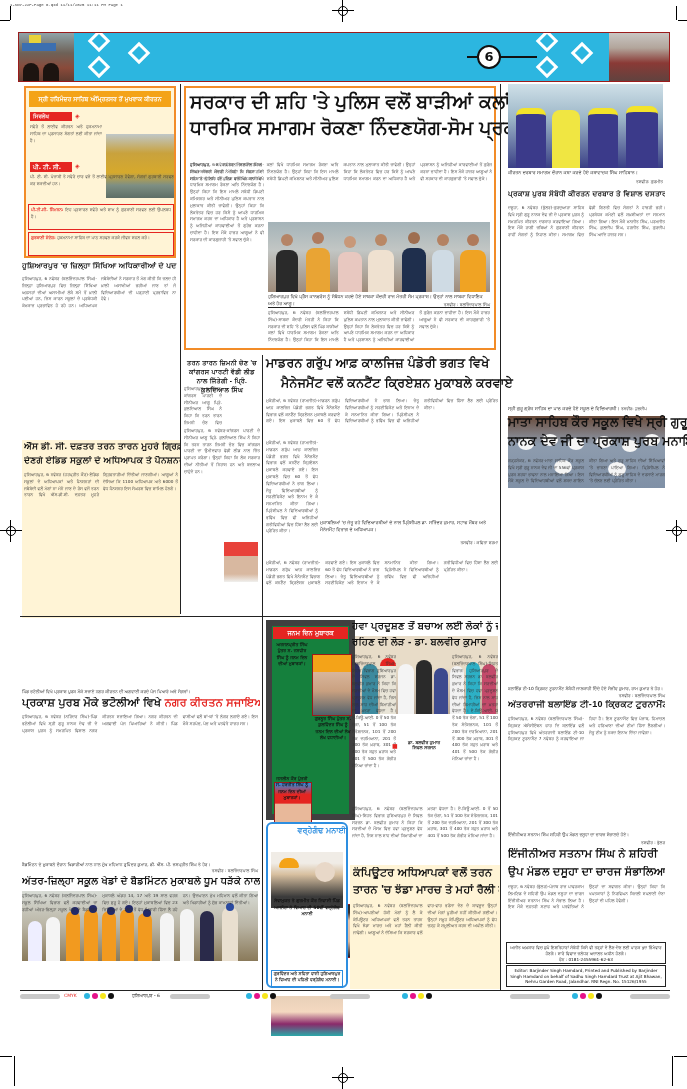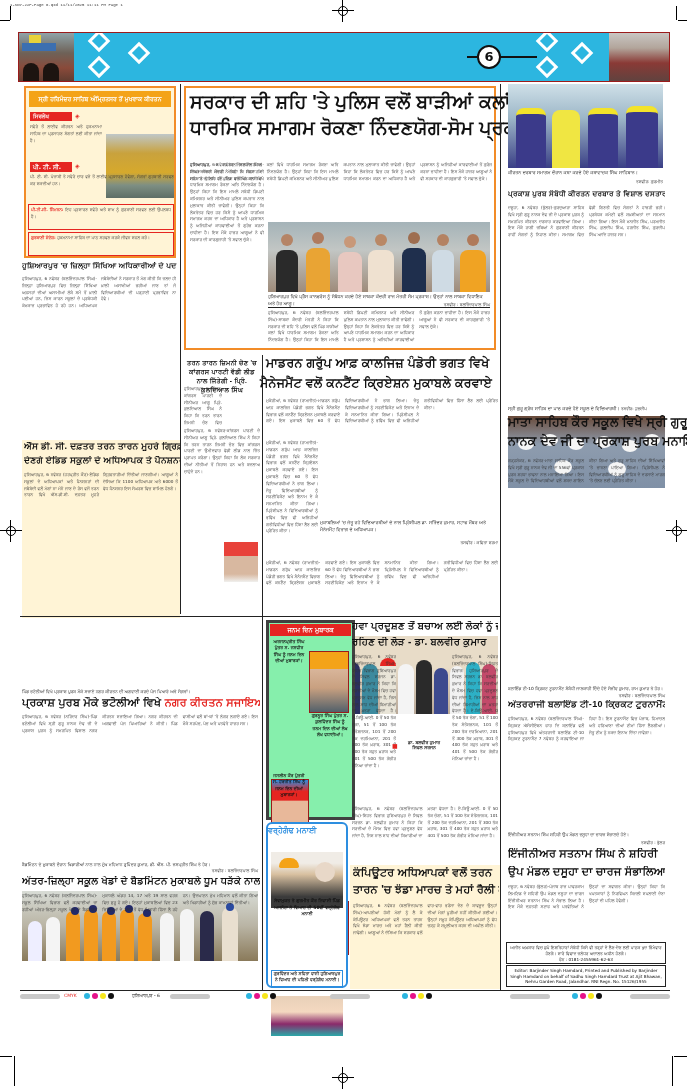--- a/index.html
+++ b/index.html
@@ -170,21 +170,21 @@
   <div class="abs txt" style="left:2px;top:32px;width:154px;height:140px;column-count:2;column-gap:4px;">ਹੁਸ਼ਿਆਰਪੁਰ, 6 ਨਵੰਬਰ (ਹਰਪ੍ਰੀਤ ਕੌਰ)-ਏਡਿਡ ਸਕੂਲਾਂ ਦੇ ਅਧਿਆਪਕਾਂ ਅਤੇ ਪੈਨਸ਼ਨਰਾਂ ਦੀ ਜਥੇਬੰਦੀ ਵਲੋਂ ਮੰਗਾਂ ਨਾ ਮੰਨੇ ਜਾਣ ਦੇ ਰੋਸ ਵਜੋਂ ਤਰਨ ਤਾਰਨ ਵਿਖੇ ਐੱਸ.ਡੀ.ਸੀ. ਦਫ਼ਤਰ ਮੂਹਰੇ ਗ੍ਰਿਫ਼ਤਾਰੀਆਂ ਦਿੱਤੀਆਂ ਜਾਣਗੀਆਂ। ਆਗੂਆਂ ਨੇ ਦੱਸਿਆ ਕਿ 1100 ਅਧਿਆਪਕ ਅਤੇ 6000 ਤੋਂ ਵੱਧ ਪੈਨਸ਼ਨਰ ਇਸ ਸੰਘਰਸ਼ ਵਿਚ ਸ਼ਾਮਿਲ ਹੋਣਗੇ।</div>
 </div>
 
 <div class="abs headline" style="left:184px;top:358px;width:76px;font-size:6.5px;line-height:9px;text-align:center;">ਤਰਨ ਤਾਰਨ ਜ਼ਿਮਨੀ ਚੋਣ 'ਚ ਕਾਂਗਰਸ ਪਾਰਟੀ ਵੱਡੀ ਲੀਡ ਨਾਲ ਜਿੱਤੇਗੀ - ਪ੍ਰਿੰ. ਕੁਲਦਿਆਲ ਸਿੰਘ</div>
 <div class="abs photo" style="left:224px;top:386px;width:34px;height:40px;background:linear-gradient(180deg,#e8423a 0%,#e8423a 35%,#d8b8a0 36%,#d8b8a0 80%,#f0f0ee 100%);"></div>
 <div class="abs txt" style="left:184px;top:386px;width:38px;height:40px;">ਹੁਸ਼ਿਆਰਪੁਰ, 6 ਨਵੰਬਰ-ਕਾਂਗਰਸ ਪਾਰਟੀ ਦੇ ਸੀਨੀਅਰ ਆਗੂ ਪ੍ਰਿੰ. ਕੁਲਦਿਆਲ ਸਿੰਘ ਨੇ ਕਿਹਾ ਕਿ ਤਰਨ ਤਾਰਨ ਜ਼ਿਮਨੀ ਚੋਣ ਵਿਚ ਕਾਂਗਰਸ ਪਾਰਟੀ ਦਾ ਉਮੀਦਵਾਰ ਵੱਡੀ ਲੀਡ ਨਾਲ ਜਿੱਤ ਪ੍ਰਾਪਤ ਕਰੇਗਾ। ਉਨ੍ਹਾਂ ਕਿਹਾ ਕਿ ਲੋਕ ਸਰਕਾਰ ਦੀਆਂ ਨੀਤੀਆਂ ਤੋਂ ਨਿਰਾਸ਼ ਹਨ ਅਤੇ ਬਦਲਾਅ ਚਾਹੁੰਦੇ ਹਨ।</div>
 <div class="abs txt" style="left:184px;top:428px;width:76px;height:182px;">ਹੁਸ਼ਿਆਰਪੁਰ, 6 ਨਵੰਬਰ-ਕਾਂਗਰਸ ਪਾਰਟੀ ਦੇ ਸੀਨੀਅਰ ਆਗੂ ਪ੍ਰਿੰ. ਕੁਲਦਿਆਲ ਸਿੰਘ ਨੇ ਕਿਹਾ ਕਿ ਤਰਨ ਤਾਰਨ ਜ਼ਿਮਨੀ ਚੋਣ ਵਿਚ ਕਾਂਗਰਸ ਪਾਰਟੀ ਦਾ ਉਮੀਦਵਾਰ ਵੱਡੀ ਲੀਡ ਨਾਲ ਜਿੱਤ ਪ੍ਰਾਪਤ ਕਰੇਗਾ। ਉਨ੍ਹਾਂ ਕਿਹਾ ਕਿ ਲੋਕ ਸਰਕਾਰ ਦੀਆਂ ਨੀਤੀਆਂ ਤੋਂ ਨਿਰਾਸ਼ ਹਨ ਅਤੇ ਬਦਲਾਅ ਚਾਹੁੰਦੇ ਹਨ।</div>
 <div class="abs vrule" style="left:262px;top:355px;height:635px;"></div>
 
 <div class="abs headline" style="left:266px;top:357px;width:232px;font-size:12.5px;white-space:nowrap;">ਮਾਡਰਨ ਗਰੁੱਪ ਆਫ਼ ਕਾਲਜਿਜ਼ ਪੰਡੋਰੀ ਭਗਤ ਵਿਖੇ</div>
-<div class="abs headline" style="left:260px;top:377px;width:232px;font-size:12.5px;white-space:nowrap;">ਮੈਨੇਜਮੈਂਟ ਵਲੋਂ ਕਨਟੈਂਟ ਕ੍ਰਿਏਸ਼ਨ ਮੁਕਾਬਲੇ ਕਰਵਾਏ</div>
+<div class="abs headline" style="left:281px;top:377px;width:232px;font-size:12.5px;white-space:nowrap;">ਮੈਨੇਜਮੈਂਟ ਵਲੋਂ ਕਨਟੈਂਟ ਕ੍ਰਿਏਸ਼ਨ ਮੁਕਾਬਲੇ ਕਰਵਾਏ</div>
 <div class="abs txt" style="left:266px;top:398px;width:232px;height:42px;column-count:3;column-gap:5px;">ਮੁਕੇਰੀਆਂ, 6 ਨਵੰਬਰ (ਰਾਮਜੀਤ)-ਮਾਡਰਨ ਗਰੁੱਪ ਆਫ਼ ਕਾਲਜਿਜ਼ ਪੰਡੋਰੀ ਭਗਤ ਵਿਖੇ ਮੈਨੇਜਮੈਂਟ ਵਿਭਾਗ ਵਲੋਂ ਕਨਟੈਂਟ ਕ੍ਰਿਏਸ਼ਨ ਮੁਕਾਬਲੇ ਕਰਵਾਏ ਗਏ। ਇਸ ਮੁਕਾਬਲੇ ਵਿਚ 60 ਤੋਂ ਵੱਧ ਵਿਦਿਆਰਥੀਆਂ ਨੇ ਭਾਗ ਲਿਆ। ਜੇਤੂ ਵਿਦਿਆਰਥੀਆਂ ਨੂੰ ਸਰਟੀਫਿਕੇਟ ਅਤੇ ਇਨਾਮ ਦੇ ਕੇ ਸਨਮਾਨਿਤ ਕੀਤਾ ਗਿਆ। ਪ੍ਰਿੰਸੀਪਲ ਨੇ ਵਿਦਿਆਰਥੀਆਂ ਨੂੰ ਭਵਿੱਖ ਵਿਚ ਵੀ ਅਜਿਹੀਆਂ ਗਤੀਵਿਧੀਆਂ ਵਿਚ ਹਿੱਸਾ ਲੈਣ ਲਈ ਪ੍ਰੇਰਿਤ ਕੀਤਾ।</div>
 <div class="abs txt" style="left:266px;top:440px;width:52px;height:118px;">ਮੁਕੇਰੀਆਂ, 6 ਨਵੰਬਰ (ਰਾਮਜੀਤ)-ਮਾਡਰਨ ਗਰੁੱਪ ਆਫ਼ ਕਾਲਜਿਜ਼ ਪੰਡੋਰੀ ਭਗਤ ਵਿਖੇ ਮੈਨੇਜਮੈਂਟ ਵਿਭਾਗ ਵਲੋਂ ਕਨਟੈਂਟ ਕ੍ਰਿਏਸ਼ਨ ਮੁਕਾਬਲੇ ਕਰਵਾਏ ਗਏ। ਇਸ ਮੁਕਾਬਲੇ ਵਿਚ 60 ਤੋਂ ਵੱਧ ਵਿਦਿਆਰਥੀਆਂ ਨੇ ਭਾਗ ਲਿਆ। ਜੇਤੂ ਵਿਦਿਆਰਥੀਆਂ ਨੂੰ ਸਰਟੀਫਿਕੇਟ ਅਤੇ ਇਨਾਮ ਦੇ ਕੇ ਸਨਮਾਨਿਤ ਕੀਤਾ ਗਿਆ। ਪ੍ਰਿੰਸੀਪਲ ਨੇ ਵਿਦਿਆਰਥੀਆਂ ਨੂੰ ਭਵਿੱਖ ਵਿਚ ਵੀ ਅਜਿਹੀਆਂ ਗਤੀਵਿਧੀਆਂ ਵਿਚ ਹਿੱਸਾ ਲੈਣ ਲਈ ਪ੍ਰੇਰਿਤ ਕੀਤਾ।</div>
 <div class="abs photo" style="left:320px;top:440px;width:178px;height:78px;background:linear-gradient(180deg,#e8dcc8 0%,#e8dcc8 40%,#b8a898 100%);">
   <div class="person" style="left:6px;width:16px;height:50px;background:#d9d9e8;"></div>
   <div class="person" style="left:24px;width:16px;height:52px;background:#2c3060;"></div>
   <div class="person" style="left:42px;width:16px;height:50px;background:#3d8a9e;"></div>
   <div class="person" style="left:60px;width:16px;height:56px;background:#e9e5d8;border-top:8px solid #e52521;"></div>
   <div class="person" style="left:78px;width:16px;height:50px;background:#f4f4f4;"></div>
   <div class="person" style="left:96px;width:16px;height:54px;background:#2a2a2a;"></div>
   <div class="person" style="left:114px;width:14px;height:46px;background:#3d4a8e;"></div>
@@ -218,32 +218,32 @@
 </div>
 <div class="abs caption" style="left:22px;top:689px;width:238px;white-space:nowrap;overflow:hidden;font-size:4.3px;">ਪਿੰਡ ਭਟੋਲੀਆਂ ਵਿਖੇ ਪ੍ਰਕਾਸ਼ ਪੁਰਬ ਮੌਕੇ ਸਜਾਏ ਨਗਰ ਕੀਰਤਨ ਦੀ ਅਗਵਾਈ ਕਰਦੇ ਪੰਜ ਪਿਆਰੇ ਅਤੇ ਸੰਗਤਾਂ।</div>
 <div class="abs headline" style="left:22px;top:697px;width:238px;font-size:11px;white-space:nowrap;overflow:hidden;"><span>ਪ੍ਰਕਾਸ਼ ਪੁਰਬ ਮੌਕੇ ਭਟੋਲੀਆਂ ਵਿਖੇ </span><span style="color:#e52521;">ਨਗਰ ਕੀਰਤਨ ਸਜਾਇਆ</span></div>
 <div class="abs txt" style="left:22px;top:714px;width:236px;height:56px;column-count:3;column-gap:5px;">ਹੁਸ਼ਿਆਰਪੁਰ, 6 ਨਵੰਬਰ (ਨਰਿੰਦਰ ਸਿੰਘ)-ਪਿੰਡ ਭਟੋਲੀਆਂ ਵਿਖੇ ਸ੍ਰੀ ਗੁਰੂ ਨਾਨਕ ਦੇਵ ਜੀ ਦੇ ਪ੍ਰਕਾਸ਼ ਪੁਰਬ ਨੂੰ ਸਮਰਪਿਤ ਵਿਸ਼ਾਲ ਨਗਰ ਕੀਰਤਨ ਸਜਾਇਆ ਗਿਆ। ਨਗਰ ਕੀਰਤਨ ਦੀ ਅਗਵਾਈ ਪੰਜ ਪਿਆਰਿਆਂ ਨੇ ਕੀਤੀ। ਪਿੰਡ ਵਾਸੀਆਂ ਵਲੋਂ ਥਾਂ-ਥਾਂ 'ਤੇ ਲੰਗਰ ਲਗਾਏ ਗਏ। ਇਸ ਮੌਕੇ ਸਰਪੰਚ, ਪੰਚ ਅਤੇ ਪਤਵੰਤੇ ਹਾਜ਼ਰ ਸਨ।</div>
 
 <div class="abs caption" style="left:22px;top:862px;width:238px;height:13px;overflow:hidden;font-size:4.3px;">ਬੈਡਮਿੰਟਨ ਦੇ ਮੁਕਾਬਲੇ ਦੌਰਾਨ ਖਿਡਾਰੀਆਂ ਨਾਲ ਨਾਲ ਮੁੱਖ ਮਹਿਮਾਨ ਰੁਪਿੰਦਰ ਕੁਮਾਰ, ਡੀ. ਐੱਸ. ਪੀ. ਜਸਪ੍ਰੀਤ ਸਿੰਘ ਤੇ ਹੋਰ।</div>
 <div class="abs credit" style="left:180px;top:868px;width:78px;">ਤਸਵੀਰ : ਬਲਜਿੰਦਰਪਾਲ ਸਿੰਘ</div>
 <div class="abs headline" style="left:22px;top:876px;width:238px;font-size:10px;white-space:nowrap;overflow:hidden;">ਅੰਤਰ-ਜ਼ਿਲ੍ਹਾ ਸਕੂਲ ਖੇਡਾਂ ਦੇ ਬੈਡਮਿੰਟਨ ਮੁਕਾਬਲੇ ਧੂਮ ਧੜੱਕੇ ਨਾਲ ਸ਼ੁਰੂ</div>
 <div class="abs txt" style="left:22px;top:893px;width:236px;height:95px;column-count:3;column-gap:5px;">ਹੁਸ਼ਿਆਰਪੁਰ, 6 ਨਵੰਬਰ (ਬਲਜਿੰਦਰਪਾਲ ਸਿੰਘ)-ਸਕੂਲ ਸਿੱਖਿਆ ਵਿਭਾਗ ਵਲੋਂ ਕਰਵਾਈਆਂ ਜਾ ਰਹੀਆਂ ਅੰਤਰ-ਜ਼ਿਲ੍ਹਾ ਸਕੂਲ ਖੇਡਾਂ ਦੇ ਬੈਡਮਿੰਟਨ ਮੁਕਾਬਲੇ ਅੰਡਰ 14, 17 ਅਤੇ 19 ਸਾਲ ਵਰਗ ਵਿਚ ਸ਼ੁਰੂ ਹੋ ਗਏ। ਇਨ੍ਹਾਂ ਮੁਕਾਬਲਿਆਂ ਵਿਚ 23 ਜ਼ਿਲ੍ਹਿਆਂ ਦੇ 150 ਤੋਂ ਵੱਧ ਖਿਡਾਰੀ ਹਿੱਸਾ ਲੈ ਰਹੇ ਹਨ। ਉਦਘਾਟਨ ਮੁੱਖ ਮਹਿਮਾਨ ਵਲੋਂ ਕੀਤਾ ਗਿਆ ਅਤੇ ਖਿਡਾਰੀਆਂ ਨੂੰ ਸ਼ੁੱਭ ਕਾਮਨਾਵਾਂ ਦਿੱਤੀਆਂ।</div>
 
-<div class="abs" style="left:266px;top:620px;width:89px;height:200px;border:3px solid #404040;background:#86efac;">
+<div class="abs" style="left:266px;top:620px;width:89px;height:200px;border:6px solid #404040;background:#15803d;">
   <div style="background:#e52521;color:#fff;font-size:6.5px;font-weight:bold;text-align:center;height:12px;line-height:12px;margin:1px;">ਜਨਮ ਦਿਨ ਮੁਬਾਰਕ</div>
   <div class="abs" style="left:2px;top:16px;width:36px;height:40px;font-size:4.4px;line-height:6.4px;text-align:center;font-weight:bold;">ਅਰਜਨਪ੍ਰੀਤ ਸਿੰਘ ਪੁੱਤਰ ਸ. ਜਸਵੀਰ ਸਿੰਘ ਨੂੰ ਜਨਮ ਦਿਨ ਦੀਆਂ ਮੁਬਾਰਕਾਂ।</div>
   <div class="abs photo" style="left:40px;top:14px;width:40px;height:62px;background:linear-gradient(180deg,#f4a318 0%,#f4a318 28%,#d8b59a 29%,#c8a080 60%,#52606a 100%);border:1px solid #9a1b1b;"></div>
   <div class="abs photo" style="left:2px;top:80px;width:38px;height:60px;background:linear-gradient(180deg,#2d8ee0 0%,#e52521 20%,#e52521 35%,#e8b89a 36%,#e8b89a 75%,#d82a2a 100%);border:1px solid #9a1b1b;"></div>
   <div class="abs" style="left:42px;top:90px;width:38px;height:46px;font-size:4.4px;line-height:6.4px;text-align:center;font-weight:bold;">ਗੁਰਨੂਰ ਸਿੰਘ ਪੁੱਤਰ ਸ. ਕੁਲਵਿੰਦਰ ਸਿੰਘ ਨੂੰ ਜਨਮ ਦਿਨ ਦੀਆਂ ਲੱਖ ਲੱਖ ਵਧਾਈਆਂ।</div>
   <div class="abs" style="left:2px;top:150px;width:36px;height:40px;font-size:4.4px;line-height:6.4px;text-align:center;font-weight:bold;">ਜਸਲੀਨ ਕੌਰ ਪੁੱਤਰੀ ਸ. ਹਰਜੀਤ ਸਿੰਘ ਨੂੰ ਜਨਮ ਦਿਨ ਦੀਆਂ ਮੁਬਾਰਕਾਂ।</div>
   <div class="abs photo" style="left:40px;top:142px;width:40px;height:54px;background:linear-gradient(180deg,#2a2a2a 0%,#3a3030 15%,#e8c8b0 30%,#e0bca0 70%,#1d2030 100%);border:1px solid #9a1b1b;"></div>
 </div>
 
 <div class="abs" style="left:266px;top:822px;width:82px;height:166px;border:2px solid #2d8ee0;border-radius:6px;background:#fff;">
-  <div style="color:#2d8ee0;font-size:8px;font-weight:bold;text-align:left;margin-top:2px;">ਵਰ੍ਹੇਗੰਢ ਮਨਾਈ</div>
+  <div style="color:#2d8ee0;font-size:8px;font-weight:bold;text-align:right;margin-top:2px;">ਵਰ੍ਹੇਗੰਢ ਮਨਾਈ</div>
   <div class="abs photo" style="left:3px;top:16px;width:72px;height:56px;background:linear-gradient(180deg,#f0ece6 0%,#f0ece6 20%,#d8c0a0 40%,#3a3a3a 80%,#3a3a3a 100%);">
     <div class="head" style="left:8px;top:6px;width:20px;height:10px;background:#f4a318;border-radius:10px 10px 2px 2px;"></div>
     <div class="head" style="left:44px;top:10px;width:20px;height:20px;background:#e8d8c8;"></div>
   </div>
   <div class="abs" style="left:3px;top:74px;width:72px;height:28px;font-size:4.5px;line-height:6.5px;text-align:center;font-weight:bold;">ਸੇਵਾਮੁਕਤ ਤੇ ਗੁਰਮੀਤ ਕੌਰ ਨਿਵਾਸੀ ਪਿੰਡ ਅਜਨੋਹਾ ਨੇ ਵਿਆਹ ਦੀ 50ਵੀਂ ਵਰ੍ਹੇਗੰਢ ਮਨਾਈ</div>
   <div class="abs photo" style="left:3px;top:104px;width:72px;height:40px;background:linear-gradient(180deg,#e8d0b8 0%,#f4d8c0 40%,#8a2a6a 70%,#2aa8a8 100%);"></div>
   <div class="abs" style="left:3px;top:146px;width:72px;height:18px;font-size:4.3px;line-height:6px;text-align:center;font-weight:bold;border:1px solid #2d8ee0;">ਗੁਰਵਿੰਦਰ ਅਤੇ ਸਵਿਤਾ ਵਾਸੀ ਹੁਸ਼ਿਆਰਪੁਰ ਨੇ ਵਿਆਹ ਦੀ ਪਹਿਲੀ ਵਰ੍ਹੇਗੰਢ ਮਨਾਈ।</div>
 </div>
 
 <div class="abs headline" style="left:352px;top:621px;width:146px;font-size:10px;white-space:nowrap;overflow:hidden;">ਹਵਾ ਪ੍ਰਦੂਸ਼ਣ ਤੋਂ ਬਚਾਅ ਲਈ ਲੋਕਾਂ ਨੂੰ ਜਾਗਰੂਕ</div>

